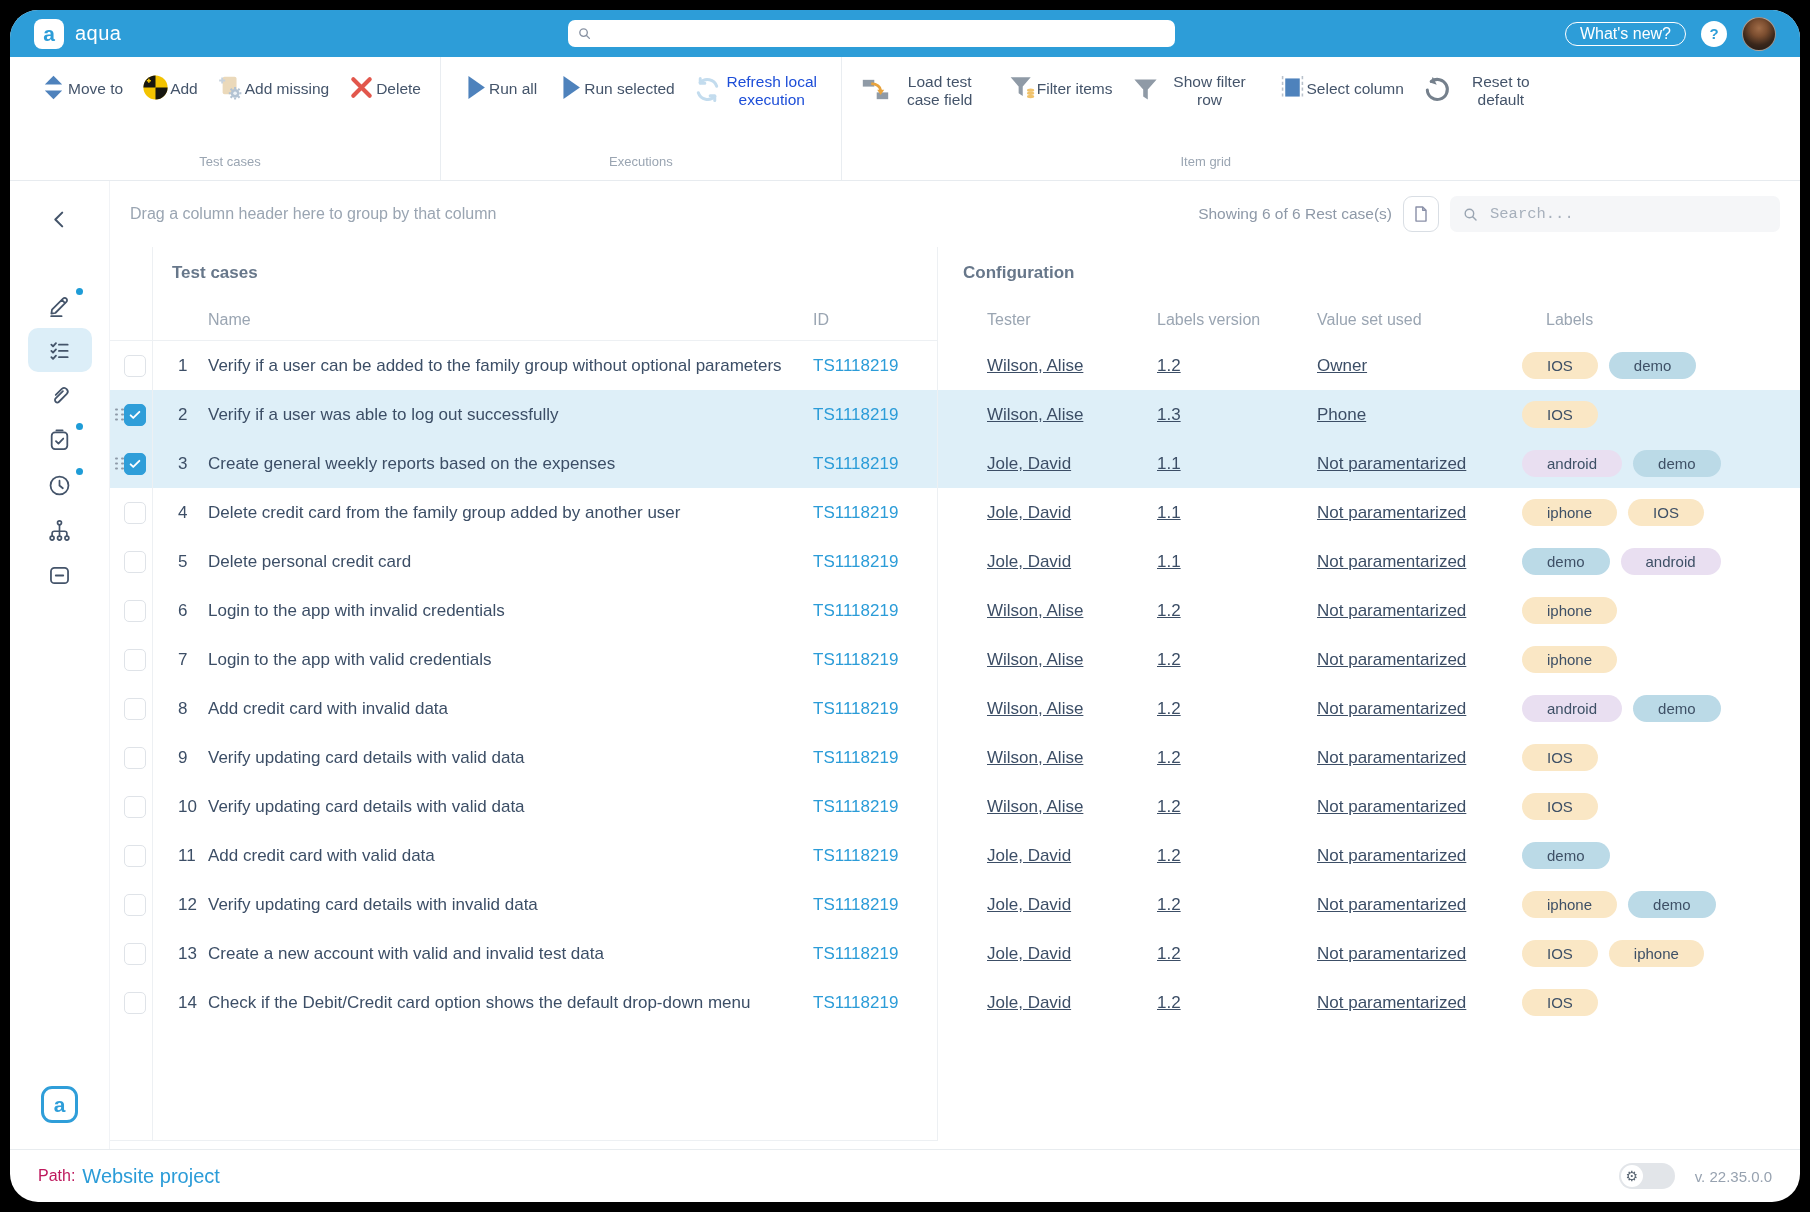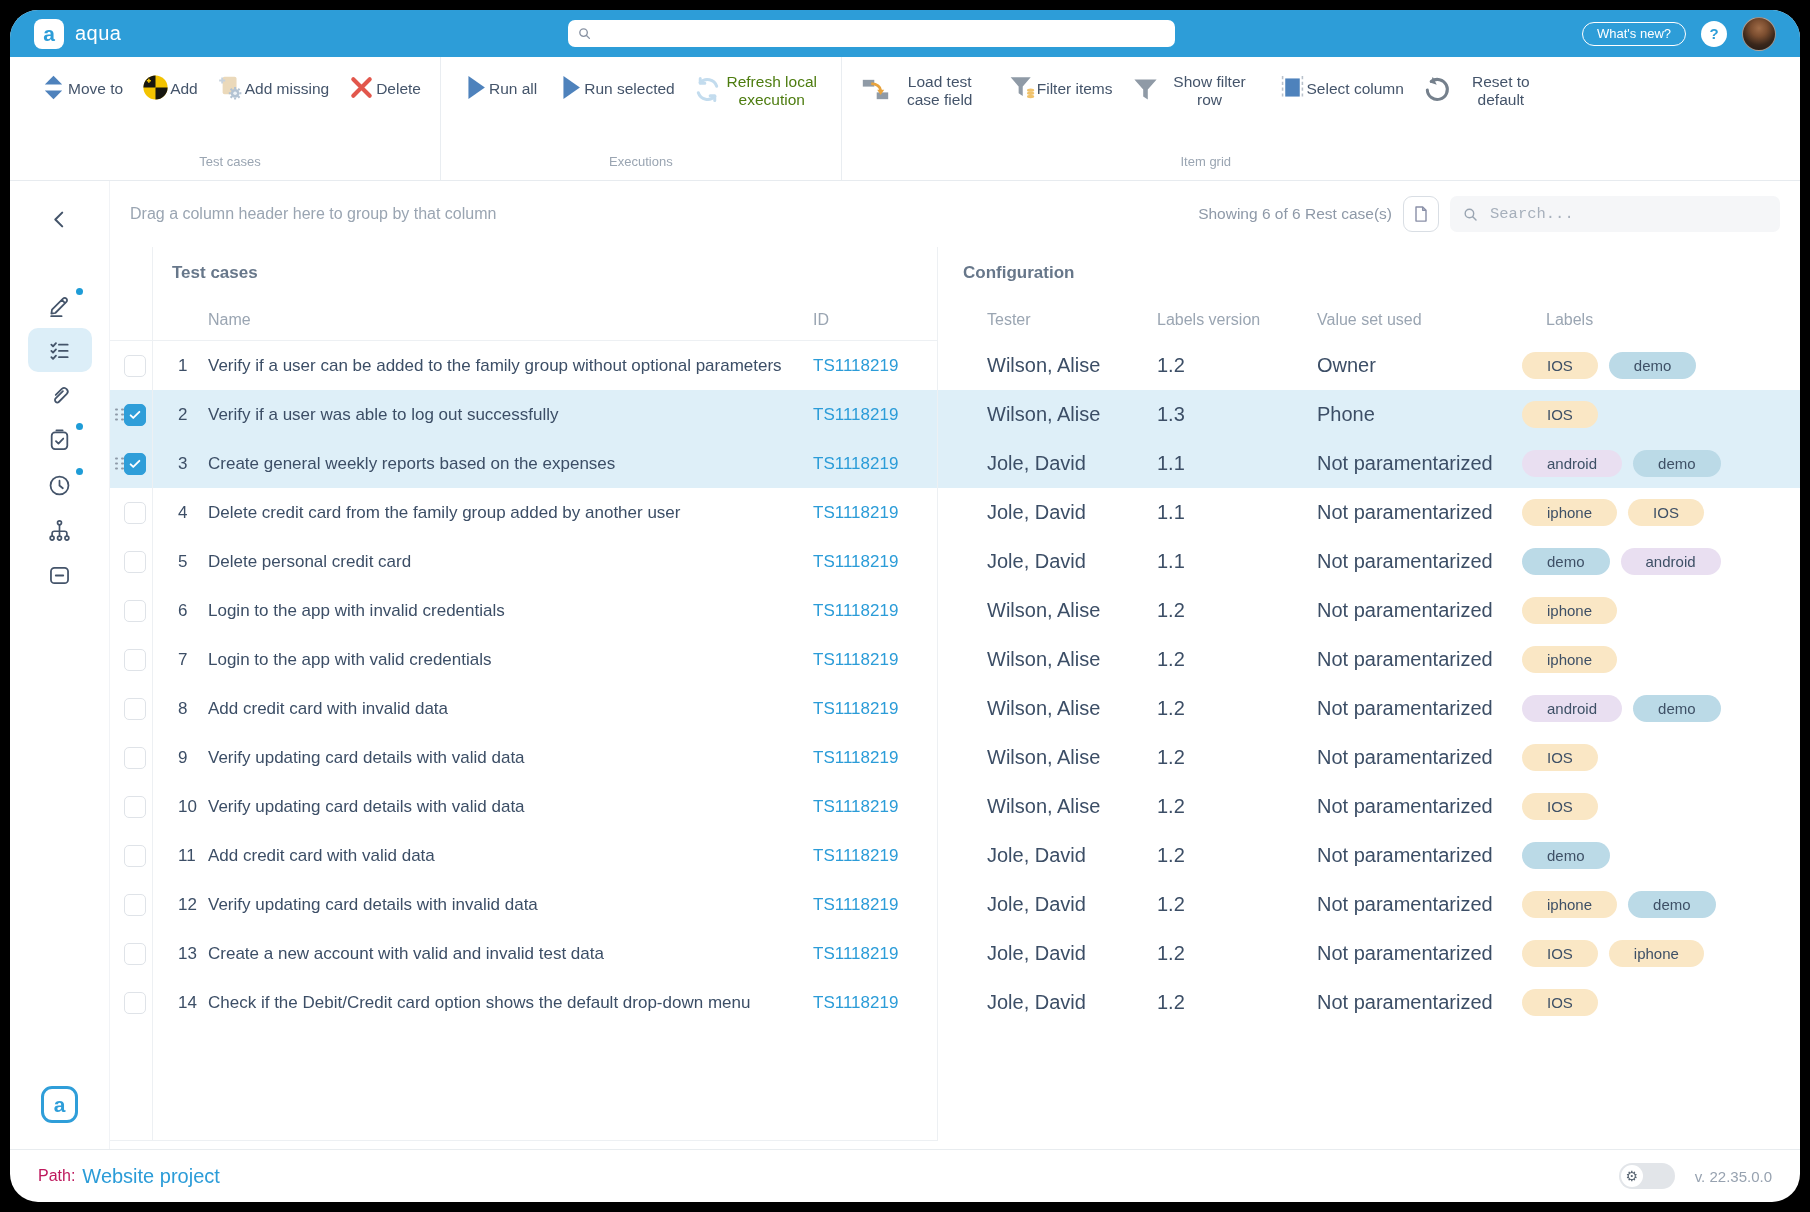--- a/index.html
+++ b/index.html
@@ -15,34 +15,34 @@
     display:flex; flex-direction:column;
   }
   
   .topbar { height:47px; background:#2D9DD8; display:flex; align-items:center; padding:0 24px; position:relative; flex:none; }
   .logo { width:30px; height:30px; background:#fff; border-radius:8px; display:flex; align-items:center; justify-content:center; color:#2D9DD8; font-weight:700; font-size:21px; line-height:1; }
   .brand { color:#fff; font-size:20px; margin-left:11px; letter-spacing:.5px; }
   .top-search { position:absolute; left:558px; top:10px; width:607px; height:27px; background:#fff; border-radius:7px; display:flex; align-items:center; padding:0 9px; gap:7px; }
   .top-search svg { width:15px; height:15px; flex:none; }
   .top-search input { flex:1; border:none; outline:none; font-size:14px; font-family:inherit; color:#3C4E66; background:transparent; }
   .top-right { margin-left:auto; display:flex; align-items:center; gap:15px; }
-  .whats-new { border:1.5px solid #fff; color:#fff; background:transparent; border-radius:13px; height:24px; padding:0 14px; font-size:13px; display:flex; align-items:center; font-family:inherit; cursor:pointer; }
+  .whats-new { border:1.5px solid #fff; color:#fff; background:transparent; border-radius:13px; height:24px; padding:0 14px; font-size:16px; display:flex; align-items:center; font-family:inherit; cursor:pointer; }
   .help { width:26px; height:26px; background:#fff; color:#2D9DD8; border-radius:50%; font-weight:700; display:flex; align-items:center; justify-content:center; font-size:15px; cursor:pointer; }
   .avatar { width:34px; height:34px; border-radius:50%; background:radial-gradient(circle at 50% 32%, #a06c48 0%, #7c4e30 30%, #3a271b 62%, #1c1713 100%); border:1px solid rgba(255,255,255,.5); cursor:pointer; }
   
   .toolbar { height:124px; border-bottom:1px solid #E7EBEF; display:flex; padding-left:10px; flex:none; }
   .tb-group { display:flex; flex-direction:column; border-right:1px solid #E9EDF1; padding:13px 10px 4px; }
   .tb-group:last-child { border-right:none; }
   .tb-btns { display:flex; align-items:flex-start; flex:1; }
   .tb-btn { display:flex; flex-direction:row; align-items:center; padding:0 9px; cursor:pointer; }
   .tb-icon { height:34px; display:flex; align-items:center; justify-content:center; }
   .tb-icon svg { width:29px; height:29px; }
   .tb-label { font-size:15.5px; color:#44546A; text-align:center; line-height:1.15; max-width:100px; margin-top:3px; }
   .tb-btn.disabled { cursor:default; }
-  .tb-btn.disabled .tb-label { color:#4d7c0f; }
+  .tb-btn.disabled .tb-label { color:#1d4ed8; }
   .tb-caption { text-align:center; font-size:13px; color:#9AA5B2; padding:5px 0 7px; }
   
   .main { flex:1; display:flex; min-height:0; }
   .sidebar { width:100px; border-right:1px solid #F1F3F6; display:flex; flex-direction:column; align-items:center; padding-top:16px; flex:none; }
   .sb-item { width:64px; height:44px; display:flex; align-items:center; justify-content:center; position:relative; border-radius:10px; margin-bottom:1px; cursor:pointer; }
   .sb-item.active { background:#DCEEF8; }
   .sb-item[data-name="sidebar-item-collapse"] { margin-bottom:42px; }
   .sb-icon { display:flex; }
   .sb-icon svg { width:25px; height:25px; }
   .sb-dot { position:absolute; top:5px; right:9px; width:7px; height:7px; border-radius:50%; background:#1E9CD7; }
@@ -77,21 +77,21 @@
   .t-left { width:827px; flex:none; display:flex; align-items:center; position:relative; height:100%; }
   .drag-handle { position:absolute; left:5px; top:50%; transform:translateY(-50%); display:grid; grid-template-columns:repeat(2,3px); gap:2.5px 3px; cursor:grab; }
   .drag-handle i { width:2.6px; height:2.6px; background:#8E9AA8; border-radius:50%; display:block; }
   .cb { width:22px; height:22px; border-radius:5px; border:1.5px solid #DFE3E8; background:#fff; margin-left:14px; flex:none; display:flex; align-items:center; justify-content:center; cursor:pointer; }
   .cb.checked { background:#2F9ED9; border-color:#2F9ED9; }
   .cb svg { width:14px; height:14px; }
   .t-num { width:62px; padding-left:32px; flex:none; font-size:17px; color:#3C4E66; }
   .t-name { flex:1; font-size:17px; color:#3C4E66; white-space:nowrap; overflow:hidden; }
   .t-id { width:124px; flex:none; font-size:17px; color:#2B9CD8; text-decoration:none; cursor:pointer; }
   .t-right { flex:1; display:flex; align-items:center; padding-left:50px; height:100%; }
-  .t-tester,.t-ver,.t-vs { font-size:20px; color:#3C4E66; flex:none; }
+  .t-tester,.t-ver,.t-vs { font-size:17px; color:#3C4E66; flex:none;text-decoration:underline; }
   .t-tester { width:170px; } .t-ver { width:160px; } .t-vs { width:205px; }
   .t-labels { flex:1; display:flex; align-items:center; gap:11px; }
   .pill { height:27px; line-height:27px; padding:0 25px; border-radius:14px; font-size:15px; color:#3E5066; }
   .vline { position:absolute; top:0; bottom:8px; width:1px; background:#EDF0F3; pointer-events:none; }
   .vline.check { left:42px; } .vline.divider { left:827px; }
   .hline { position:absolute; left:0; width:827px; bottom:8px; height:1px; background:#EDF0F3; pointer-events:none; }
   
   .footer { height:53px; border-top:1px solid #E8ECEF; display:flex; align-items:center; padding:0 28px; flex:none; }
   .path-label { color:#be185d; font-size:16px; }
   .path-link { color:#2B9CD8; font-size:20px; margin-left:7px; cursor:pointer; text-decoration:none; }

